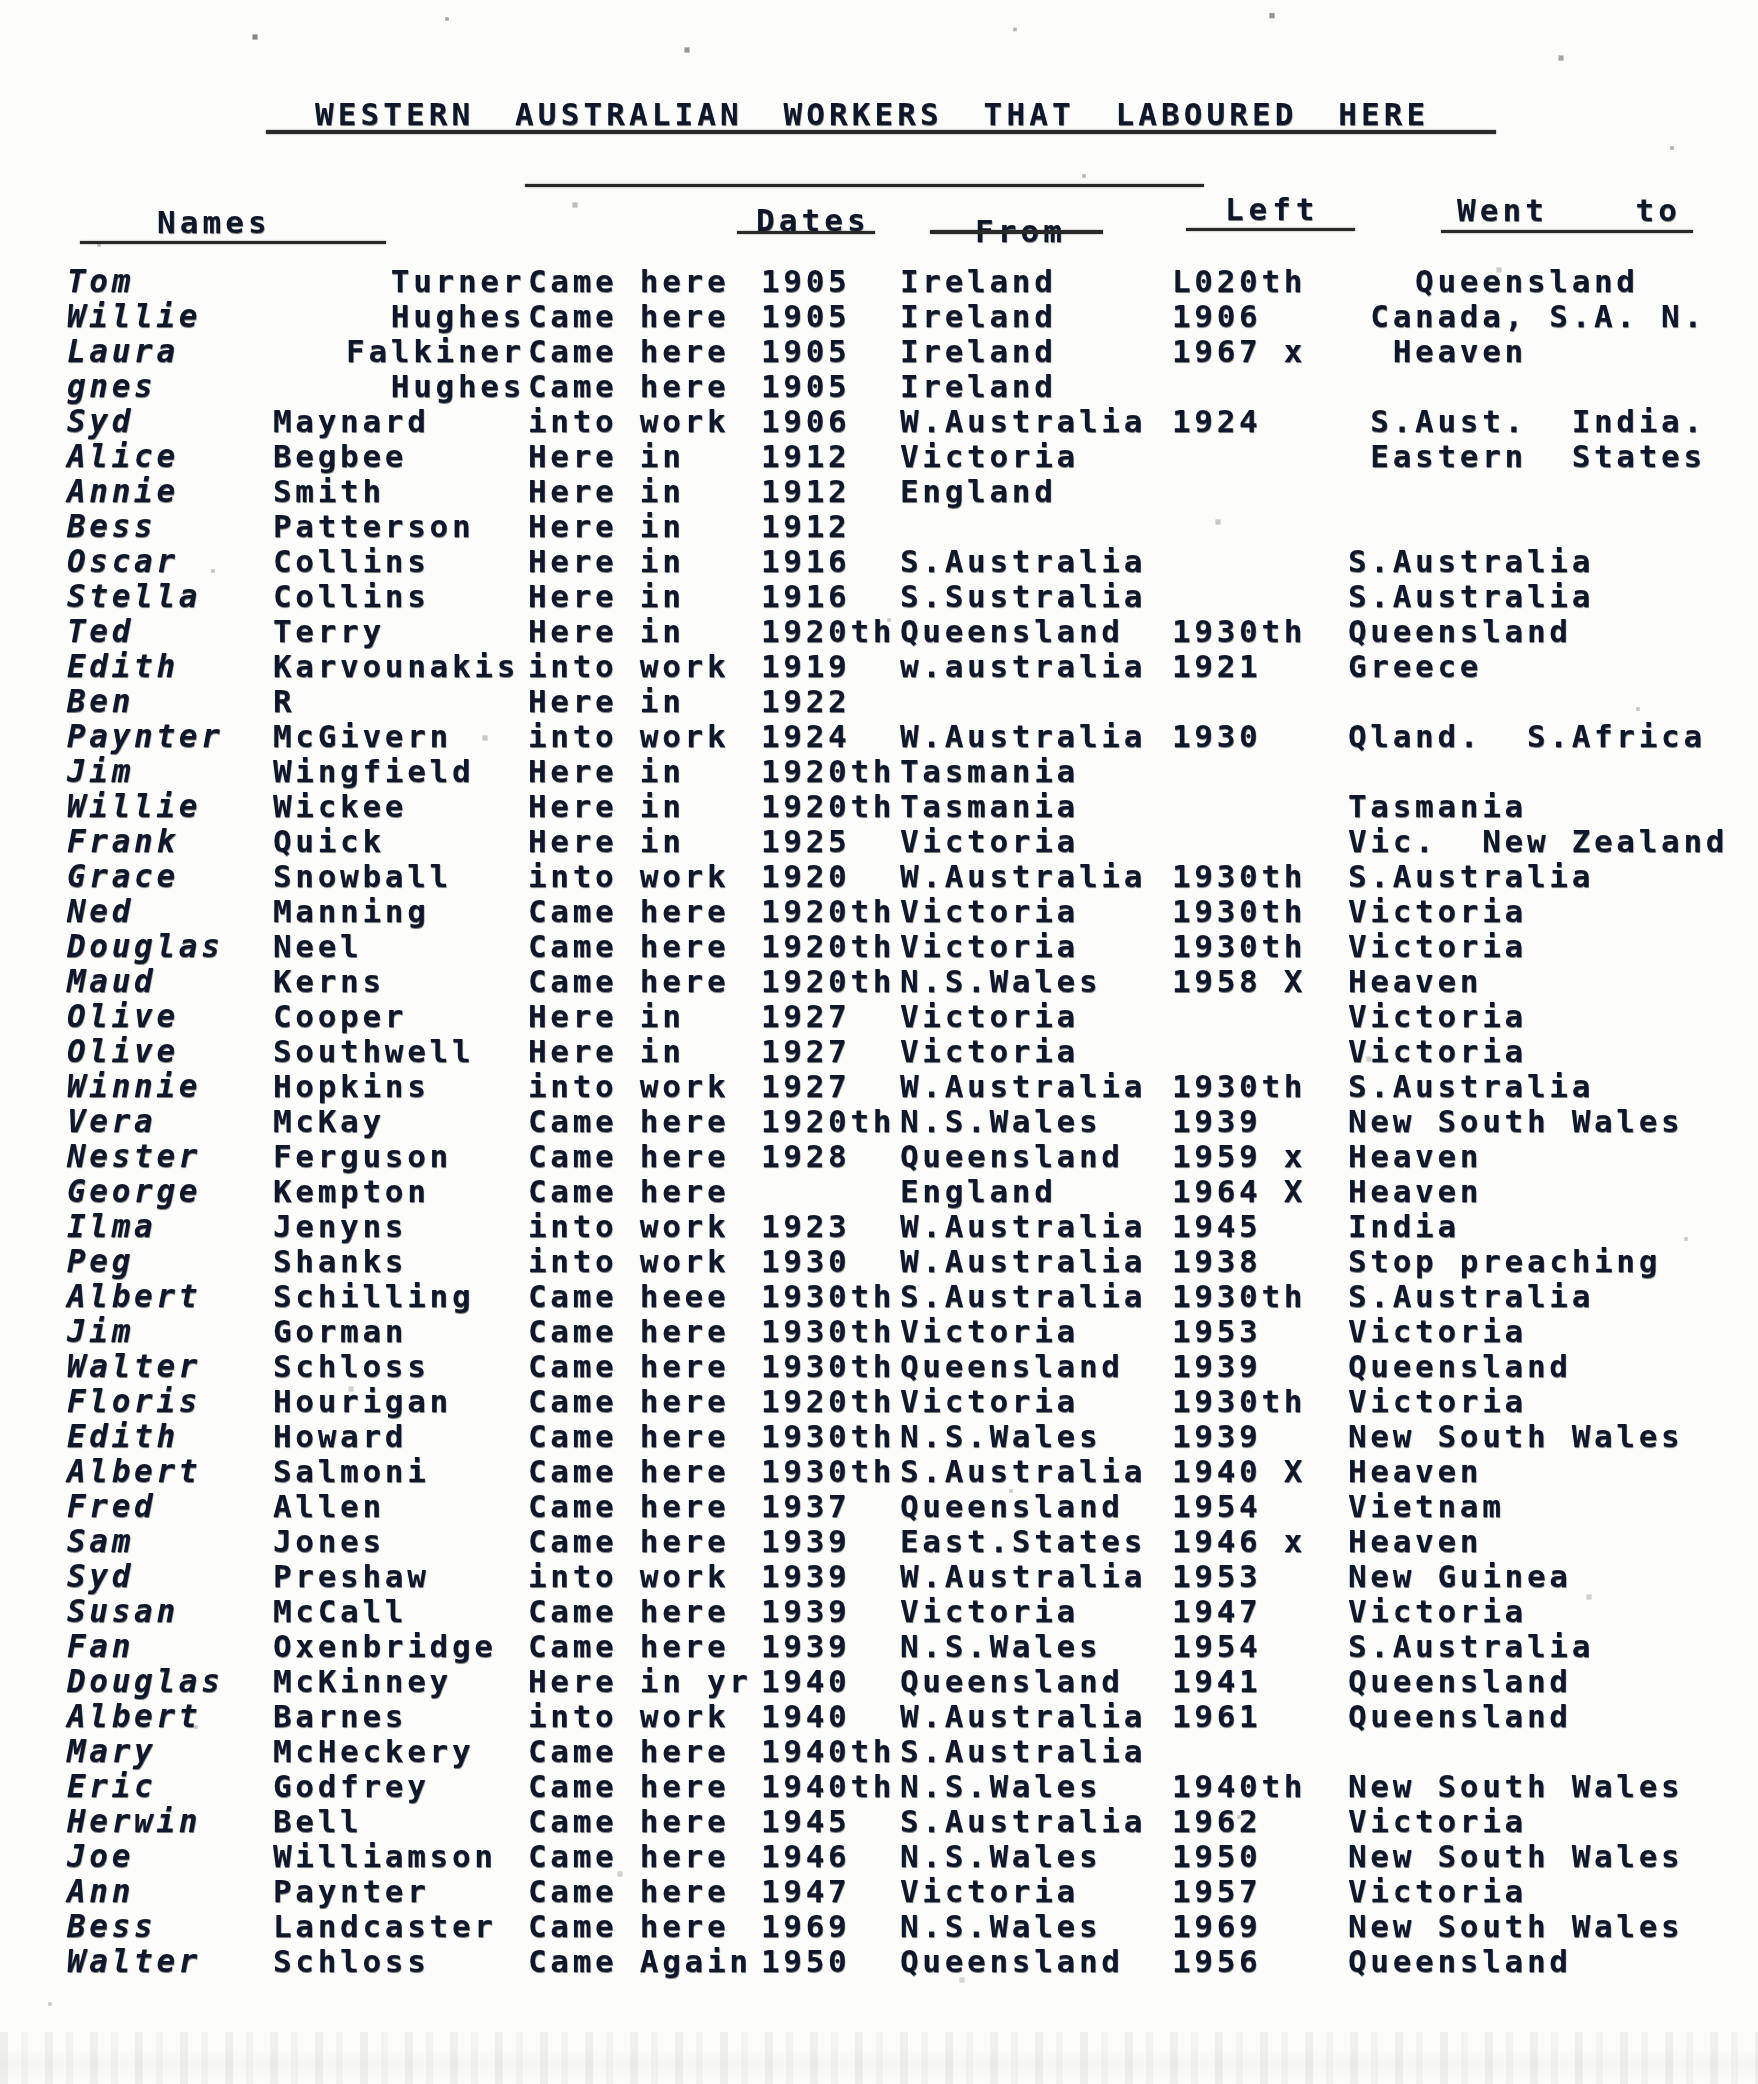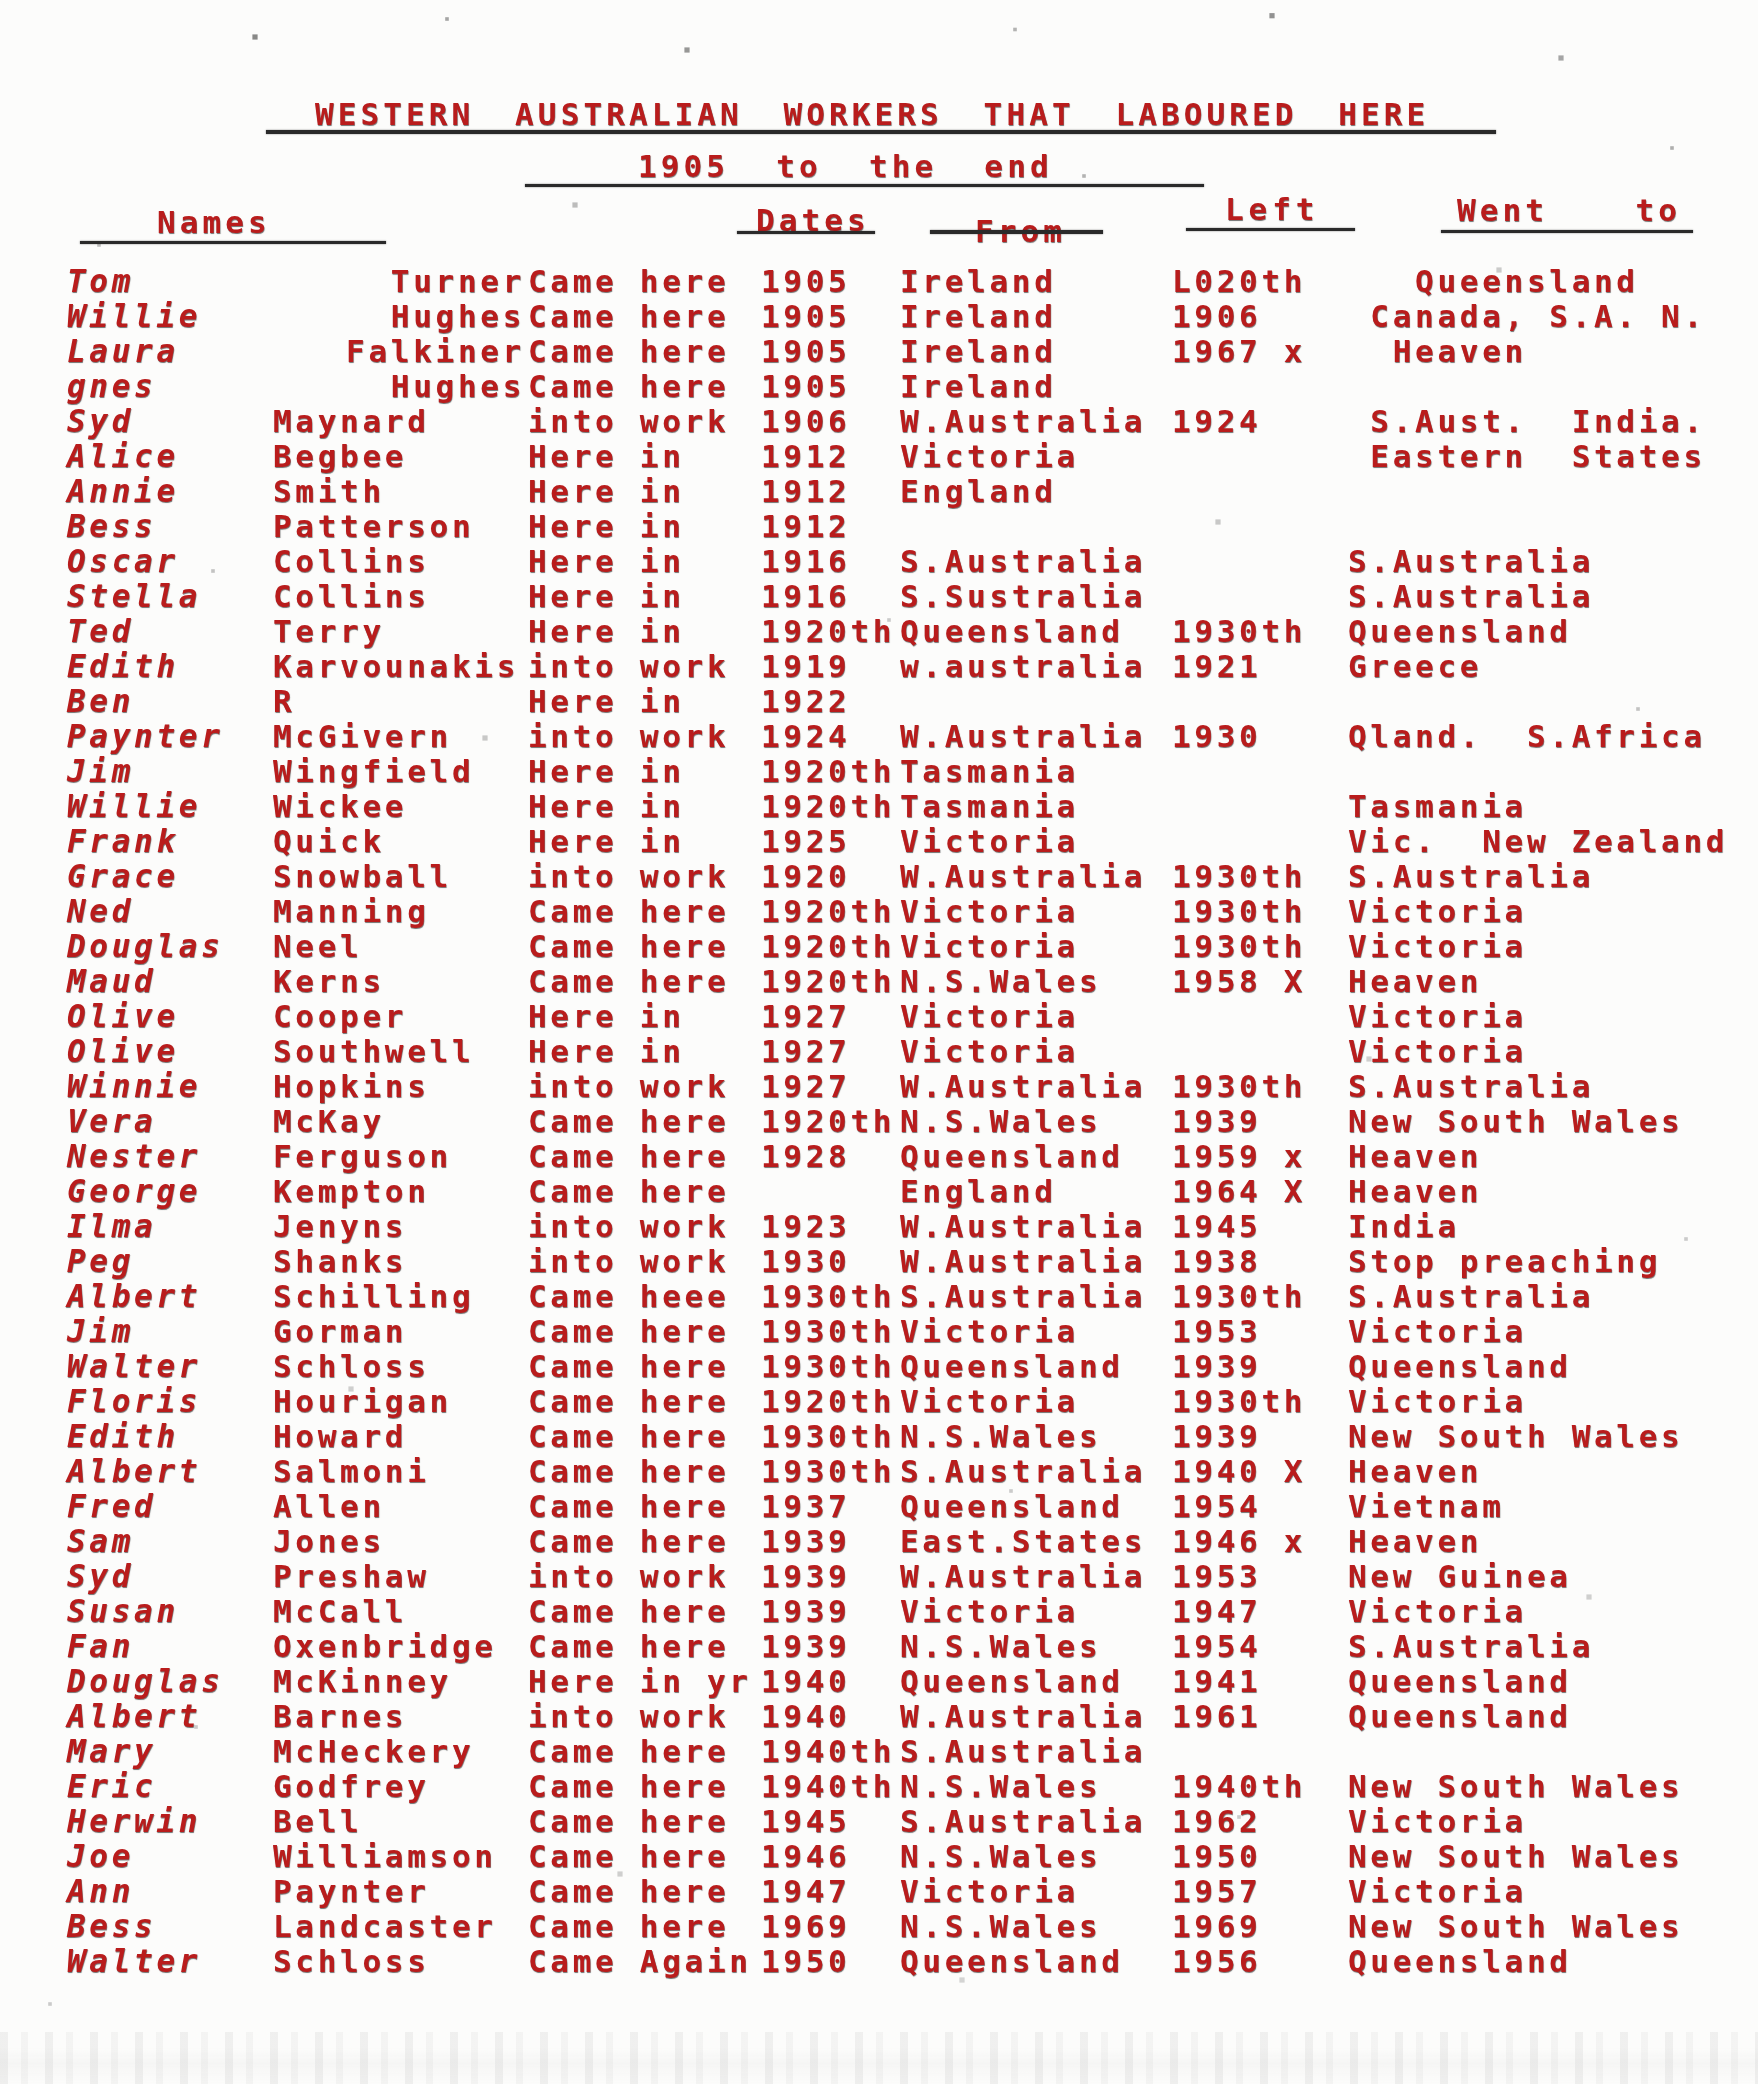--- a/index.html
+++ b/index.html
@@ -3,21 +3,21 @@
 <meta charset="utf-8">
 <style>
   html,body{margin:0;padding:0;background:#e8e8e6;}
   .page{
     position:relative;
     width:1759px;height:2084px;
     background:#fcfcfb;
     overflow:hidden;
     font-family:"DejaVu Sans Mono","Liberation Mono",monospace;
     font-weight:bold;
-    color:#b91c1c;
+    color:#0f172a;
   }
   
   .speckles{position:absolute;top:0;left:0;width:1.6px;height:1.6px;background:transparent;
     box-shadow:
       254px 36px 0 1.6px rgba(40,40,40,.55), 446px 18px 0 0.8px rgba(60,60,60,.45),
       686px 49px 0 1.6px rgba(50,50,50,.5), 1014px 28.5px 0 0.8px rgba(70,70,70,.4),
       1271px 14.7px 0 1.6px rgba(40,40,40,.5), 1560px 57px 0 1.6px rgba(60,60,60,.45),
       1671px 147px 0 0.8px rgba(60,60,60,.4), 98px 244px 0 0.8px rgba(80,80,80,.35),
       574px 204px 0 1.6px rgba(70,70,70,.35), 1083px 175px 0 0.8px rgba(70,70,70,.4),
       1498px 269px 0 1.6px rgba(90,90,90,.3), 212px 570px 0 0.8px rgba(90,90,90,.35),
@@ -72,21 +72,20 @@
 </style>
 </head>
 <body>
 
 <div class="page">
   <div class="speckles"></div>
 
   <div class="title ink">WESTERN AUSTRALIAN WORKERS THAT LABOURED HERE</div>
   <div class="rule title-rule"></div>
 
-  <div class="subtitle ink">1905 to the end</div>
   <div class="rule subtitle-rule"></div>
 
   <div class="hdr hdr-names ink">Names</div>
   <div class="rule names-rule"></div>
 
   <div class="hdr hdr-dates ink">Dates</div>
   <div class="rule dates-rule"></div>
 
   <div class="hdr hdr-from ink">From</div>
   <div class="rule from-rule"></div>

